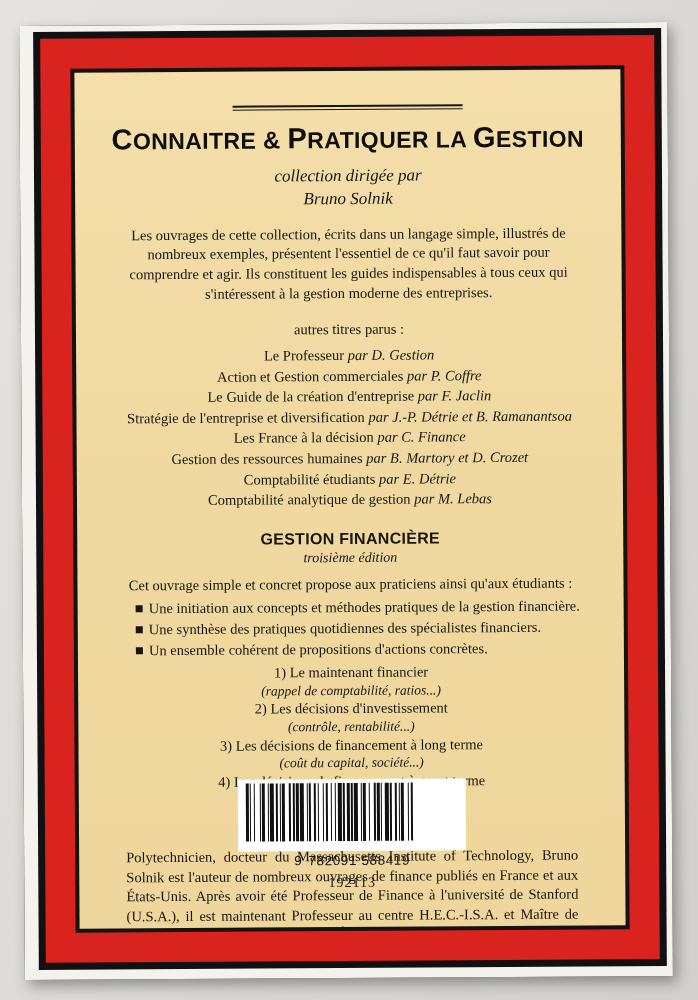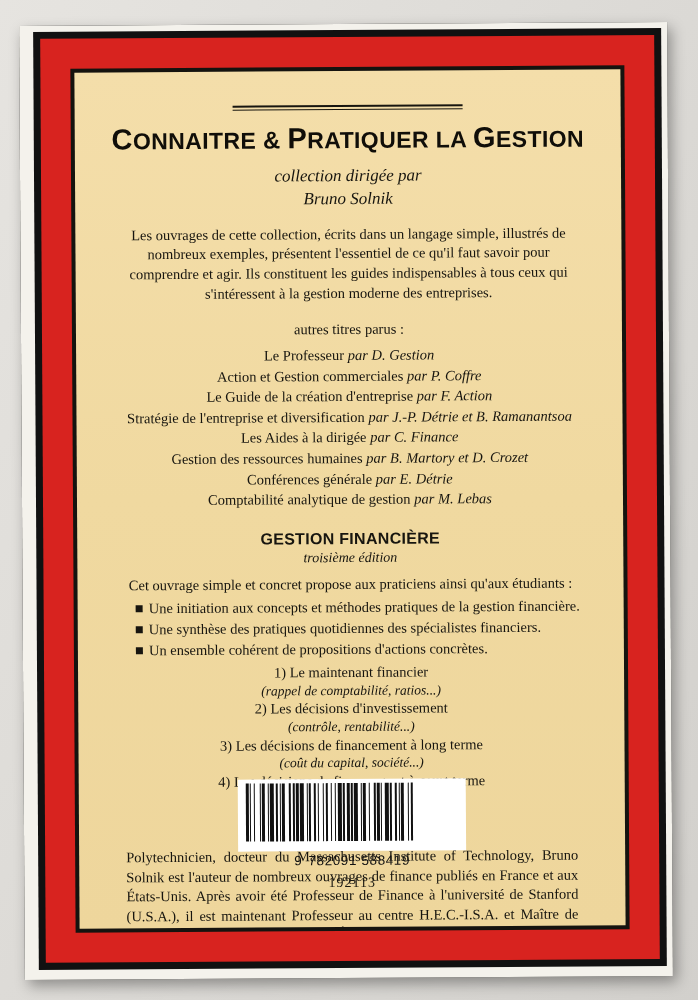--- a/index.html
+++ b/index.html
@@ -266,25 +266,25 @@
                 <div class="name">Bruno Solnik</div>
               </div>
 
               <div class="para">Les ouvrages de cette collection, écrits dans un langage simple, illustrés de nombreux exemples, présentent l'essentiel de ce qu'il faut savoir pour comprendre et agir. Ils constituent les guides indispensables à tous ceux qui s'intéressent à la gestion moderne des entreprises.</div>
 
               <div class="autres">autres titres parus :</div>
 
               <div class="titles">
                 <div><span>Le Professeur</span> <i>par D. Gestion</i></div>
                 <div><span>Action et Gestion commerciales</span> <i>par P. Coffre</i></div>
-                <div><span>Le Guide de la création d'entreprise</span> <i>par F. Action</i></div>
+                <div><span>Le Guide de la création d'entreprise</span> <i>par F. Jaclin</i></div>
                 <div><span>Stratégie de l'entreprise et diversification</span> <i>par J.-P. Détrie et B. Ramanantsoa</i></div>
-                <div><span>Les Aides à la dirigée</span> <i>par C. Finance</i></div>
+                <div><span>Les France à la décision</span> <i>par C. Finance</i></div>
                 <div><span>Gestion des ressources humaines</span> <i>par B. Martory et D. Crozet</i></div>
-                <div><span>Conférences générale</span> <i>par E. Détrie</i></div>
+                <div><span>Comptabilité étudiants</span> <i>par E. Détrie</i></div>
                 <div><span>Comptabilité analytique de gestion</span> <i>par M. Lebas</i></div>
               </div>
 
               <div class="bookname">GESTION FINANCIÈRE</div>
               <div class="edition">troisième édition</div>
 
               <div class="lead">Cet ouvrage simple et concret propose aux praticiens ainsi qu'aux étudiants :</div>
 
               <div class="bullets">
                 <div><span class="sq"></span><span>Une initiation aux concepts et méthodes pratiques de la gestion financière.</span></div>

